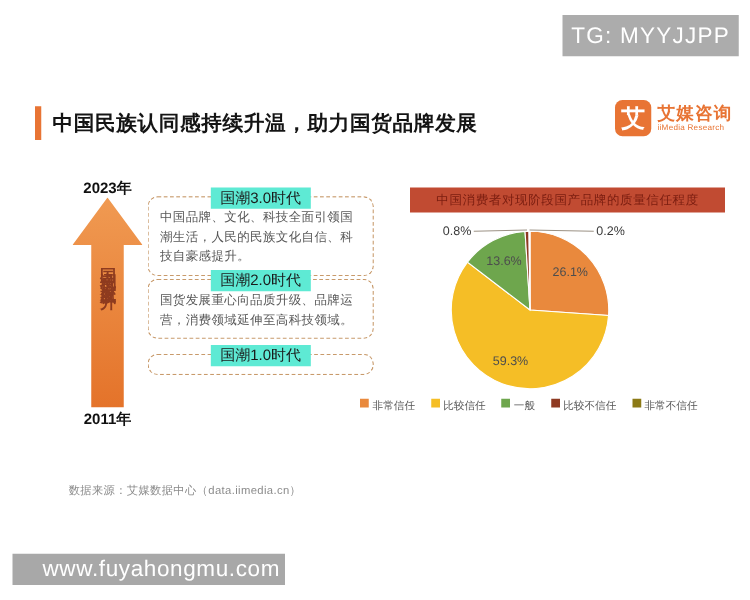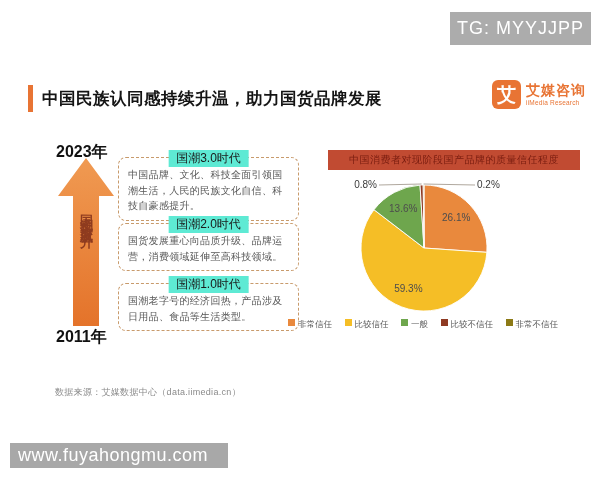--- a/index.html
+++ b/index.html
@@ -12,21 +12,21 @@
   .title-row{position:absolute;left:28px;top:85px;display:flex;align-items:center;gap:9px}
   .accent-bar{width:5px;height:27px;background:#e87434;flex:0 0 auto}
   .page-title{font-size:16.5px;font-weight:bold;color:#141414;letter-spacing:.5px;white-space:nowrap}
 
   .logo{position:absolute;right:14px;top:80px;display:flex;align-items:center;gap:5px}
   .logo-icon{width:29px;height:29px;background:#e87434;border-radius:6px;color:#fff;
     font-size:19px;font-weight:bold;display:flex;align-items:center;justify-content:center}
   .logo-name{color:#e87434;font-size:14px;font-weight:bold;letter-spacing:1px;line-height:1.1}
   .logo-sub{color:#e87434;font-size:6.5px;letter-spacing:.2px}
 
-  .year{position:absolute;left:56px;width:60px;text-align:left;font-size:16px;font-weight:bold;color:#111}
+  .year{position:absolute;left:56px;width:60px;text-align:center;font-size:12px;font-weight:bold;color:#111}
   .year-top{top:142px}.year-bottom{top:327px}
   .arrow-wrap{position:absolute;left:58px;top:158px;width:56px;height:168px}
   .arrow-wrap svg{display:block}
   .arrow-label{position:absolute;left:50%;top:46px;transform:translateX(-50%);
     writing-mode:vertical-rl;text-orientation:upright;font-size:13px;font-weight:bold;
     color:#8e3b1f;letter-spacing:4px;white-space:nowrap}
 
   .stage{position:absolute;left:118px;width:181px;border:1.5px dashed #c89a6b;border-radius:8px;
     padding:9px 9px 6px;background:#fff}
   .stage-title{position:absolute;top:-8px;left:50%;transform:translateX(-50%);background:#5eead4;
@@ -43,21 +43,21 @@
   .leader{stroke:#9b9184;stroke-width:.8;fill:none}
 
   .legend{position:absolute;left:288px;top:319px;width:270px;display:flex;
     justify-content:space-between;align-items:center}
   .legend-item{display:flex;align-items:flex-start;gap:3px;font-size:8.5px;color:#555;white-space:nowrap}
   .legend-swatch{width:7px;height:7px;flex:0 0 auto}
 
   .source{position:absolute;left:55px;top:386px;font-size:9px;color:#8a8a8a;letter-spacing:.3px}
 
   .footer-bar{position:absolute;left:10px;top:443px;width:218px;height:25px;background:#a8a8a8;
-    color:#fff;font-size:18px;display:flex;align-items:center;padding-left:8px;letter-spacing:.5px}
+    color:#fff;font-size:18px;display:flex;align-items:center;padding-left:24px;letter-spacing:.5px}
 </style>
 </head>
 <body>
 
 <div class="tg-badge">TG: MYYJJPP</div>
 
 <div class="title-row">
   <span class="accent-bar"></span>
   <h1 class="page-title">中国民族认同感持续升温，助力国货品牌发展</h1>
 </div>
@@ -88,21 +88,20 @@
 <div class="stage stage-1">
   <div class="stage-title">国潮3.0时代</div>
   <div class="stage-text">中国品牌、文化、科技全面引领国潮生活，人民的民族文化自信、科技自豪感提升。</div>
 </div>
 <div class="stage stage-2">
   <div class="stage-title">国潮2.0时代</div>
   <div class="stage-text">国货发展重心向品质升级、品牌运营，消费领域延伸至高科技领域。</div>
 </div>
 <div class="stage stage-3">
   <div class="stage-title">国潮1.0时代</div>
-  <div class="stage-text">国潮老字号的经济回热，产品涉及日用品、食品等生活类型。</div>
 </div>
 
 <div class="chart-banner">中国消费者对现阶段国产品牌的质量信任程度</div>
 <svg class="pie-svg" width="235" height="146" viewBox="0 0 235 146">
     <path d="M 99 76 L 99.00 13.00 A 63 63 0 0 1 161.85 80.35 Z" fill="#e9893d" stroke="#fff" stroke-width="0.9"></path>
     <text x="131.2" y="48.9" text-anchor="middle" class="slice-label">26.1%</text>
     <path d="M 99 76 L 161.85 80.35 A 63 63 0 1 1 48.98 37.70 Z" fill="#f5be26" stroke="#fff" stroke-width="0.9"></path>
     <text x="83.4" y="120.3" text-anchor="middle" class="slice-label">59.3%</text>
     <path d="M 99 76 L 48.98 37.70 A 63 63 0 0 1 95.04 13.12 Z" fill="#6ea64d" stroke="#fff" stroke-width="0.9"></path>
     <text x="78.2" y="40.1" text-anchor="middle" class="slice-label">13.6%</text>

